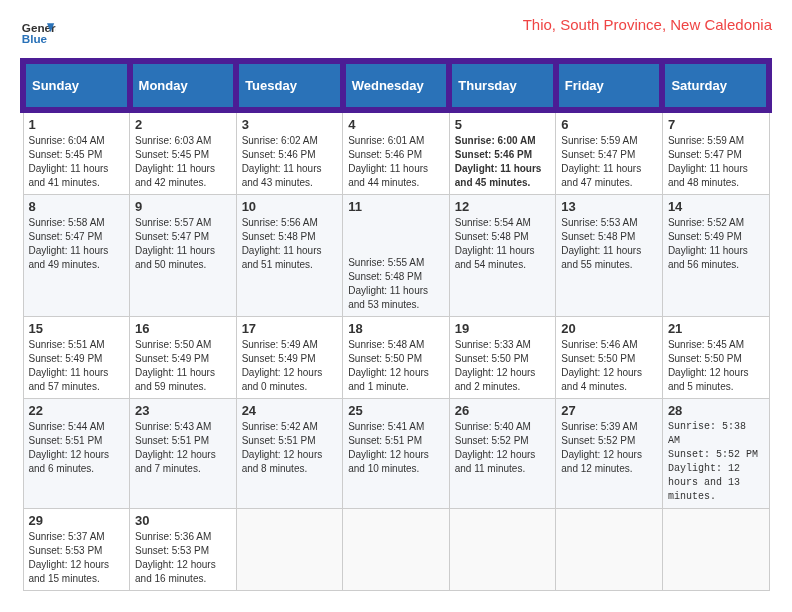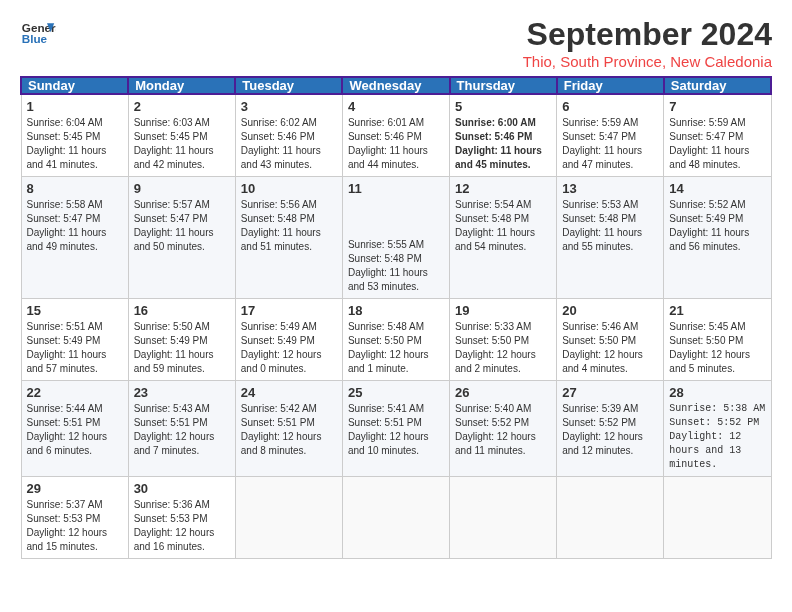--- a/index.html
+++ b/index.html
@@ -40,23 +40,23 @@
     .calendar {
       width: 100%;
       border-collapse: collapse;
       margin-top: 6px;
     }
     .calendar th {
       background: #2a72b8;
       color: #fff;
       font-size: 13px;
       font-weight: bold;
-      padding: 0 6px;
+      padding: 14px 6px;
       text-align: left;
-      border: 2px solid #4c1d95;
+      border: 6px solid #4c1d95;
     }
     .calendar td {
       border: 1px solid #ccc;
       vertical-align: top;
       padding: 4px 5px;
       font-size: 10.5px;
       color: #333;
       width: calc(100% / 7);
       height: 80px;
       background: #fff;
@@ -88,21 +88,20 @@
 
 <div class="header-area">
   <div class="logo">
     <svg class="logo-icon" viewBox="0 0 40 40">
       <text x="2" y="18" font-size="13" font-weight="bold" fill="#333" font-family="Arial">General</text>
       <text x="2" y="30" font-size="13" font-weight="bold" fill="#2a72b8" font-family="Arial">Blue</text>
       <polygon points="30,8 38,8 34,18" fill="#2a72b8"></polygon>
     </svg>
   </div>
   <div class="title-area">
-    <div class="month-year">September 2024</div>
     <div class="location">Thio, South Province, New Caledonia</div>
   </div>
 </div>
 
 <table class="calendar">
   <thead>
     <tr>
     <th>Sunday</th>
         <th>Monday</th>
         <th>Tuesday</th>

